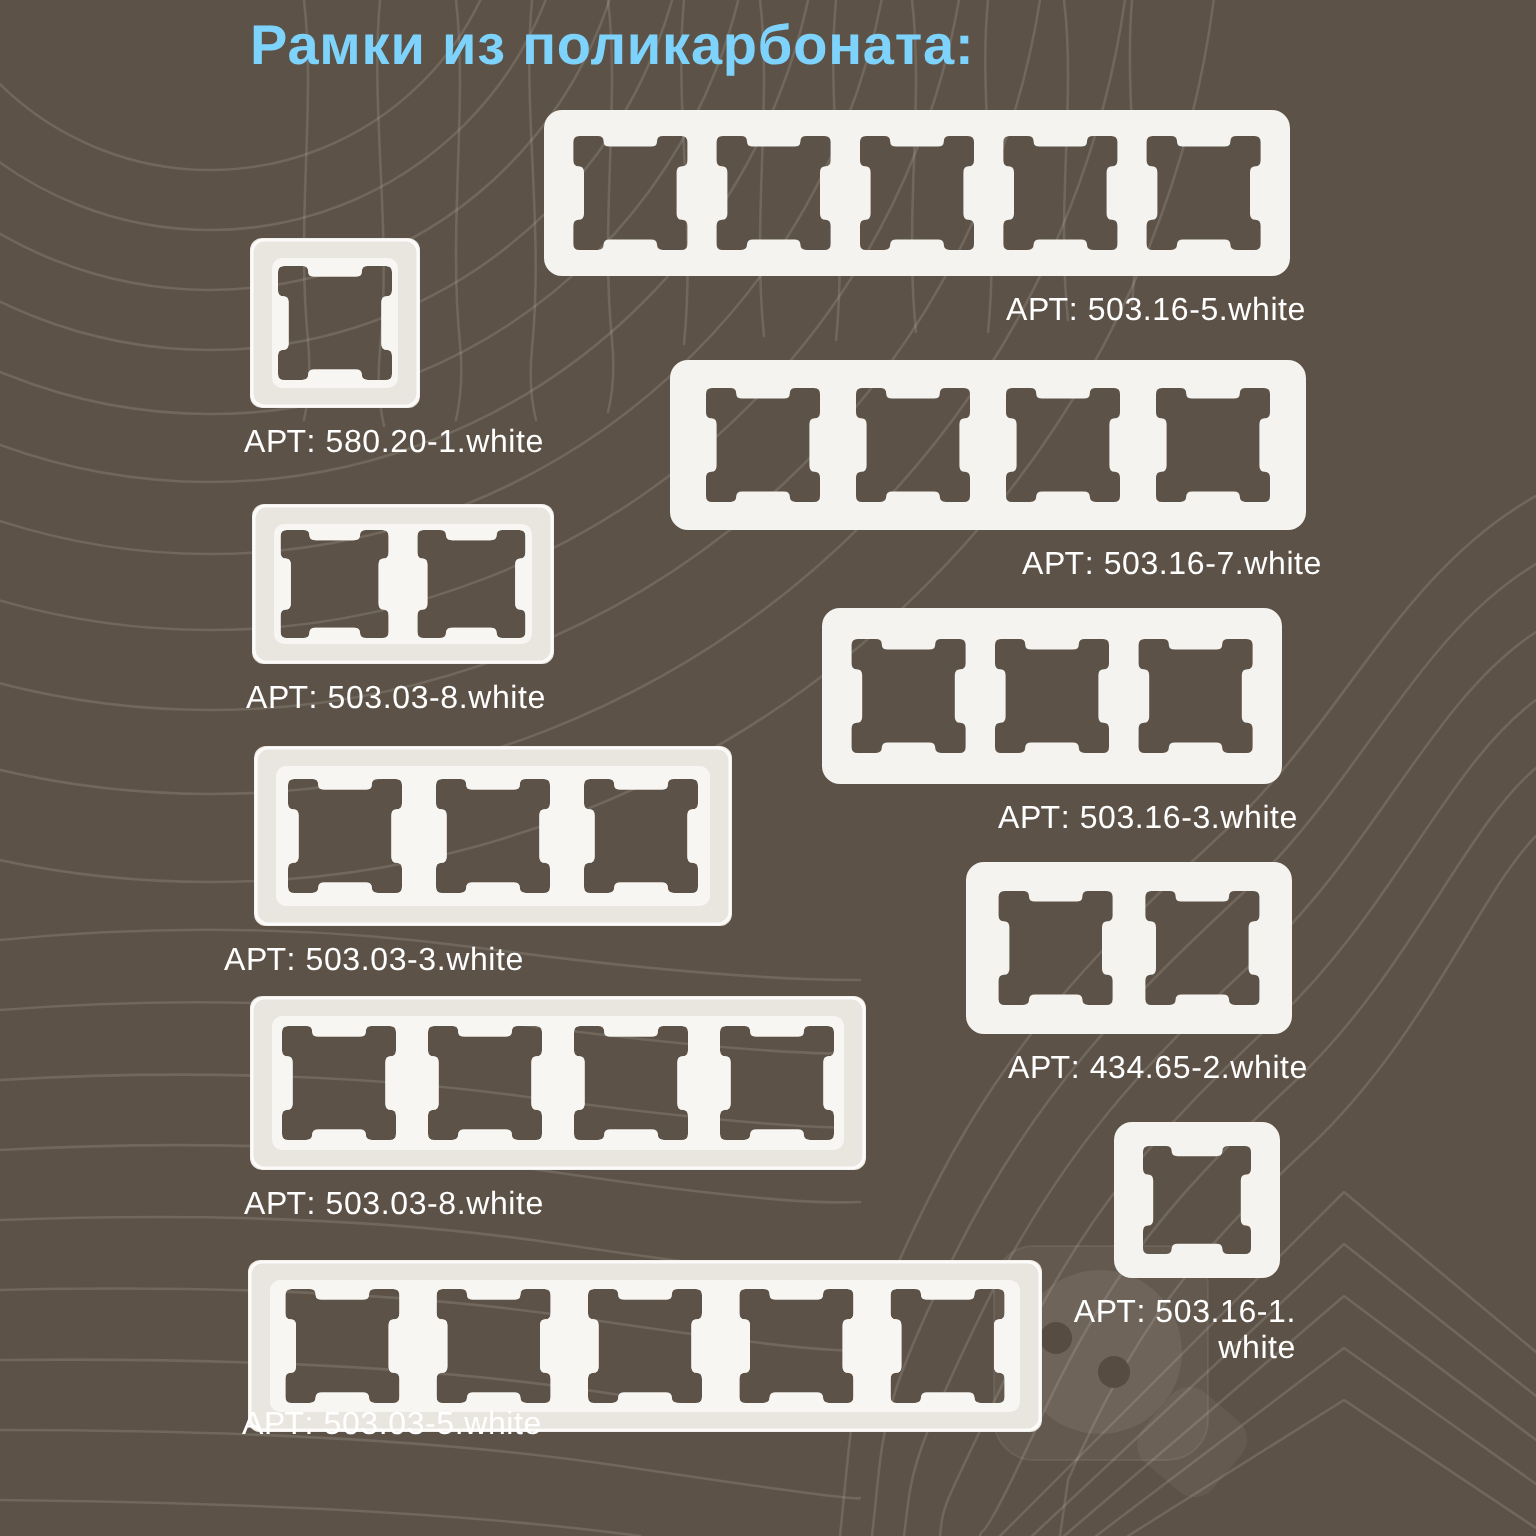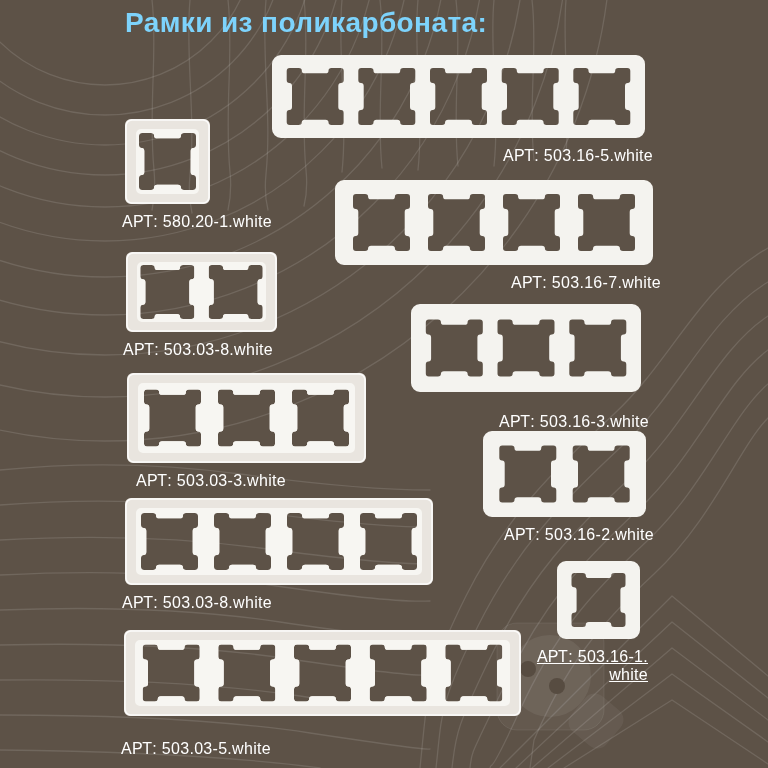--- a/index.html
+++ b/index.html
@@ -105,61 +105,61 @@
       </svg>
     </div>
     <div class="article-label left" style="left: 123px; top: 341px;">АРТ: 503.03-8.white</div>
     <div class="frame" style="left: 127px; top: 373px; width: 239px; height: 90px;">
       <svg width="239" height="90" viewBox="0 0 239 90">
         <path fill-rule="evenodd" fill="#e9e5df" d="M6 0 h227 a6 6 0 0 1 6 6 v78 a6 6 0 0 1 -6 6 h-227 a6 6 0 0 1 -6 -6 v-78 a6 6 0 0 1 6 -6 Z M17.0 19.5 Q17.0 16.5 20.0 16.5 L29.1 16.5 Q32.1 16.5 32.1 19.2 L32.1 19.2 Q32.1 21.8 35.1 21.8 L55.9 21.8 Q58.9 21.8 58.9 19.2 L58.9 19.2 Q58.9 16.5 61.9 16.5 L71.0 16.5 Q74.0 16.5 74.0 19.5 L74.0 28.6 Q74.0 31.6 71.3 31.6 L71.3 31.6 Q68.7 31.6 68.7 34.6 L68.7 55.4 Q68.7 58.4 71.3 58.4 L71.3 58.4 Q74.0 58.4 74.0 61.4 L74.0 70.5 Q74.0 73.5 71.0 73.5 L61.9 73.5 Q58.9 73.5 58.9 70.8 L58.9 70.8 Q58.9 68.2 55.9 68.2 L35.1 68.2 Q32.1 68.2 32.1 70.8 L32.1 70.8 Q32.1 73.5 29.1 73.5 L20.0 73.5 Q17.0 73.5 17.0 70.5 L17.0 61.4 Q17.0 58.4 19.7 58.4 L19.7 58.4 Q22.3 58.4 22.3 55.4 L22.3 34.6 Q22.3 31.6 19.7 31.6 L19.7 31.6 Q17.0 31.6 17.0 28.6 Z M91.0 19.5 Q91.0 16.5 94.0 16.5 L103.1 16.5 Q106.1 16.5 106.1 19.2 L106.1 19.2 Q106.1 21.8 109.1 21.8 L129.9 21.8 Q132.9 21.8 132.9 19.2 L132.9 19.2 Q132.9 16.5 135.9 16.5 L145.0 16.5 Q148.0 16.5 148.0 19.5 L148.0 28.6 Q148.0 31.6 145.3 31.6 L145.3 31.6 Q142.7 31.6 142.7 34.6 L142.7 55.4 Q142.7 58.4 145.3 58.4 L145.3 58.4 Q148.0 58.4 148.0 61.4 L148.0 70.5 Q148.0 73.5 145.0 73.5 L135.9 73.5 Q132.9 73.5 132.9 70.8 L132.9 70.8 Q132.9 68.2 129.9 68.2 L109.1 68.2 Q106.1 68.2 106.1 70.8 L106.1 70.8 Q106.1 73.5 103.1 73.5 L94.0 73.5 Q91.0 73.5 91.0 70.5 L91.0 61.4 Q91.0 58.4 93.7 58.4 L93.7 58.4 Q96.3 58.4 96.3 55.4 L96.3 34.6 Q96.3 31.6 93.7 31.6 L93.7 31.6 Q91.0 31.6 91.0 28.6 Z M165.0 19.5 Q165.0 16.5 168.0 16.5 L177.1 16.5 Q180.1 16.5 180.1 19.2 L180.1 19.2 Q180.1 21.8 183.1 21.8 L203.9 21.8 Q206.9 21.8 206.9 19.2 L206.9 19.2 Q206.9 16.5 209.9 16.5 L219.0 16.5 Q222.0 16.5 222.0 19.5 L222.0 28.6 Q222.0 31.6 219.3 31.6 L219.3 31.6 Q216.7 31.6 216.7 34.6 L216.7 55.4 Q216.7 58.4 219.3 58.4 L219.3 58.4 Q222.0 58.4 222.0 61.4 L222.0 70.5 Q222.0 73.5 219.0 73.5 L209.9 73.5 Q206.9 73.5 206.9 70.8 L206.9 70.8 Q206.9 68.2 203.9 68.2 L183.1 68.2 Q180.1 68.2 180.1 70.8 L180.1 70.8 Q180.1 73.5 177.1 73.5 L168.0 73.5 Q165.0 73.5 165.0 70.5 L165.0 61.4 Q165.0 58.4 167.7 58.4 L167.7 58.4 Q170.3 58.4 170.3 55.4 L170.3 34.6 Q170.3 31.6 167.7 31.6 L167.7 31.6 Q165.0 31.6 165.0 28.6 Z "></path>
         <path d="M7 1 h225 a6 6 0 0 1 6 6 v76 a6 6 0 0 1 -6 6 h-225 a6 6 0 0 1 -6 -6 v-76 a6 6 0 0 1 6 -6 Z " fill="none" stroke="rgba(255,255,255,0.85)" stroke-width="1.6"></path>
         <path fill-rule="evenodd" fill="#f7f6f2" d="M16 10 h207 a5 5 0 0 1 5 5 v60 a5 5 0 0 1 -5 5 h-207 a5 5 0 0 1 -5 -5 v-60 a5 5 0 0 1 5 -5 Z M17.0 19.5 Q17.0 16.5 20.0 16.5 L29.1 16.5 Q32.1 16.5 32.1 19.2 L32.1 19.2 Q32.1 21.8 35.1 21.8 L55.9 21.8 Q58.9 21.8 58.9 19.2 L58.9 19.2 Q58.9 16.5 61.9 16.5 L71.0 16.5 Q74.0 16.5 74.0 19.5 L74.0 28.6 Q74.0 31.6 71.3 31.6 L71.3 31.6 Q68.7 31.6 68.7 34.6 L68.7 55.4 Q68.7 58.4 71.3 58.4 L71.3 58.4 Q74.0 58.4 74.0 61.4 L74.0 70.5 Q74.0 73.5 71.0 73.5 L61.9 73.5 Q58.9 73.5 58.9 70.8 L58.9 70.8 Q58.9 68.2 55.9 68.2 L35.1 68.2 Q32.1 68.2 32.1 70.8 L32.1 70.8 Q32.1 73.5 29.1 73.5 L20.0 73.5 Q17.0 73.5 17.0 70.5 L17.0 61.4 Q17.0 58.4 19.7 58.4 L19.7 58.4 Q22.3 58.4 22.3 55.4 L22.3 34.6 Q22.3 31.6 19.7 31.6 L19.7 31.6 Q17.0 31.6 17.0 28.6 Z M91.0 19.5 Q91.0 16.5 94.0 16.5 L103.1 16.5 Q106.1 16.5 106.1 19.2 L106.1 19.2 Q106.1 21.8 109.1 21.8 L129.9 21.8 Q132.9 21.8 132.9 19.2 L132.9 19.2 Q132.9 16.5 135.9 16.5 L145.0 16.5 Q148.0 16.5 148.0 19.5 L148.0 28.6 Q148.0 31.6 145.3 31.6 L145.3 31.6 Q142.7 31.6 142.7 34.6 L142.7 55.4 Q142.7 58.4 145.3 58.4 L145.3 58.4 Q148.0 58.4 148.0 61.4 L148.0 70.5 Q148.0 73.5 145.0 73.5 L135.9 73.5 Q132.9 73.5 132.9 70.8 L132.9 70.8 Q132.9 68.2 129.9 68.2 L109.1 68.2 Q106.1 68.2 106.1 70.8 L106.1 70.8 Q106.1 73.5 103.1 73.5 L94.0 73.5 Q91.0 73.5 91.0 70.5 L91.0 61.4 Q91.0 58.4 93.7 58.4 L93.7 58.4 Q96.3 58.4 96.3 55.4 L96.3 34.6 Q96.3 31.6 93.7 31.6 L93.7 31.6 Q91.0 31.6 91.0 28.6 Z M165.0 19.5 Q165.0 16.5 168.0 16.5 L177.1 16.5 Q180.1 16.5 180.1 19.2 L180.1 19.2 Q180.1 21.8 183.1 21.8 L203.9 21.8 Q206.9 21.8 206.9 19.2 L206.9 19.2 Q206.9 16.5 209.9 16.5 L219.0 16.5 Q222.0 16.5 222.0 19.5 L222.0 28.6 Q222.0 31.6 219.3 31.6 L219.3 31.6 Q216.7 31.6 216.7 34.6 L216.7 55.4 Q216.7 58.4 219.3 58.4 L219.3 58.4 Q222.0 58.4 222.0 61.4 L222.0 70.5 Q222.0 73.5 219.0 73.5 L209.9 73.5 Q206.9 73.5 206.9 70.8 L206.9 70.8 Q206.9 68.2 203.9 68.2 L183.1 68.2 Q180.1 68.2 180.1 70.8 L180.1 70.8 Q180.1 73.5 177.1 73.5 L168.0 73.5 Q165.0 73.5 165.0 70.5 L165.0 61.4 Q165.0 58.4 167.7 58.4 L167.7 58.4 Q170.3 58.4 170.3 55.4 L170.3 34.6 Q170.3 31.6 167.7 31.6 L167.7 31.6 Q165.0 31.6 165.0 28.6 Z "></path>
       </svg>
     </div>
-    <div class="article-label left" style="left: 136px; top: 472px;">АРТ: 503.03-3.white</div>
+    <div class="article-label left" style="left: 112px; top: 472px;">АРТ: 503.03-3.white</div>
     <div class="frame" style="left: 125px; top: 498px; width: 308px; height: 87px;">
       <svg width="308" height="87" viewBox="0 0 308 87">
         <path fill-rule="evenodd" fill="#e9e5df" d="M6 0 h296 a6 6 0 0 1 6 6 v75 a6 6 0 0 1 -6 6 h-296 a6 6 0 0 1 -6 -6 v-75 a6 6 0 0 1 6 -6 Z M16.0 18.0 Q16.0 15.0 19.0 15.0 L28.1 15.0 Q31.1 15.0 31.1 17.7 L31.1 17.7 Q31.1 20.3 34.1 20.3 L54.9 20.3 Q57.9 20.3 57.9 17.7 L57.9 17.7 Q57.9 15.0 60.9 15.0 L70.0 15.0 Q73.0 15.0 73.0 18.0 L73.0 27.1 Q73.0 30.1 70.3 30.1 L70.3 30.1 Q67.7 30.1 67.7 33.1 L67.7 53.9 Q67.7 56.9 70.3 56.9 L70.3 56.9 Q73.0 56.9 73.0 59.9 L73.0 69.0 Q73.0 72.0 70.0 72.0 L60.9 72.0 Q57.9 72.0 57.9 69.3 L57.9 69.3 Q57.9 66.7 54.9 66.7 L34.1 66.7 Q31.1 66.7 31.1 69.3 L31.1 69.3 Q31.1 72.0 28.1 72.0 L19.0 72.0 Q16.0 72.0 16.0 69.0 L16.0 59.9 Q16.0 56.9 18.7 56.9 L18.7 56.9 Q21.3 56.9 21.3 53.9 L21.3 33.1 Q21.3 30.1 18.7 30.1 L18.7 30.1 Q16.0 30.1 16.0 27.1 Z M89.0 18.0 Q89.0 15.0 92.0 15.0 L101.1 15.0 Q104.1 15.0 104.1 17.7 L104.1 17.7 Q104.1 20.3 107.1 20.3 L127.9 20.3 Q130.9 20.3 130.9 17.7 L130.9 17.7 Q130.9 15.0 133.9 15.0 L143.0 15.0 Q146.0 15.0 146.0 18.0 L146.0 27.1 Q146.0 30.1 143.3 30.1 L143.3 30.1 Q140.7 30.1 140.7 33.1 L140.7 53.9 Q140.7 56.9 143.3 56.9 L143.3 56.9 Q146.0 56.9 146.0 59.9 L146.0 69.0 Q146.0 72.0 143.0 72.0 L133.9 72.0 Q130.9 72.0 130.9 69.3 L130.9 69.3 Q130.9 66.7 127.9 66.7 L107.1 66.7 Q104.1 66.7 104.1 69.3 L104.1 69.3 Q104.1 72.0 101.1 72.0 L92.0 72.0 Q89.0 72.0 89.0 69.0 L89.0 59.9 Q89.0 56.9 91.7 56.9 L91.7 56.9 Q94.3 56.9 94.3 53.9 L94.3 33.1 Q94.3 30.1 91.7 30.1 L91.7 30.1 Q89.0 30.1 89.0 27.1 Z M162.0 18.0 Q162.0 15.0 165.0 15.0 L174.1 15.0 Q177.1 15.0 177.1 17.7 L177.1 17.7 Q177.1 20.3 180.1 20.3 L200.9 20.3 Q203.9 20.3 203.9 17.7 L203.9 17.7 Q203.9 15.0 206.9 15.0 L216.0 15.0 Q219.0 15.0 219.0 18.0 L219.0 27.1 Q219.0 30.1 216.3 30.1 L216.3 30.1 Q213.7 30.1 213.7 33.1 L213.7 53.9 Q213.7 56.9 216.3 56.9 L216.3 56.9 Q219.0 56.9 219.0 59.9 L219.0 69.0 Q219.0 72.0 216.0 72.0 L206.9 72.0 Q203.9 72.0 203.9 69.3 L203.9 69.3 Q203.9 66.7 200.9 66.7 L180.1 66.7 Q177.1 66.7 177.1 69.3 L177.1 69.3 Q177.1 72.0 174.1 72.0 L165.0 72.0 Q162.0 72.0 162.0 69.0 L162.0 59.9 Q162.0 56.9 164.7 56.9 L164.7 56.9 Q167.3 56.9 167.3 53.9 L167.3 33.1 Q167.3 30.1 164.7 30.1 L164.7 30.1 Q162.0 30.1 162.0 27.1 Z M235.0 18.0 Q235.0 15.0 238.0 15.0 L247.1 15.0 Q250.1 15.0 250.1 17.7 L250.1 17.7 Q250.1 20.3 253.1 20.3 L273.9 20.3 Q276.9 20.3 276.9 17.7 L276.9 17.7 Q276.9 15.0 279.9 15.0 L289.0 15.0 Q292.0 15.0 292.0 18.0 L292.0 27.1 Q292.0 30.1 289.3 30.1 L289.3 30.1 Q286.7 30.1 286.7 33.1 L286.7 53.9 Q286.7 56.9 289.3 56.9 L289.3 56.9 Q292.0 56.9 292.0 59.9 L292.0 69.0 Q292.0 72.0 289.0 72.0 L279.9 72.0 Q276.9 72.0 276.9 69.3 L276.9 69.3 Q276.9 66.7 273.9 66.7 L253.1 66.7 Q250.1 66.7 250.1 69.3 L250.1 69.3 Q250.1 72.0 247.1 72.0 L238.0 72.0 Q235.0 72.0 235.0 69.0 L235.0 59.9 Q235.0 56.9 237.7 56.9 L237.7 56.9 Q240.3 56.9 240.3 53.9 L240.3 33.1 Q240.3 30.1 237.7 30.1 L237.7 30.1 Q235.0 30.1 235.0 27.1 Z "></path>
         <path d="M7 1 h294 a6 6 0 0 1 6 6 v73 a6 6 0 0 1 -6 6 h-294 a6 6 0 0 1 -6 -6 v-73 a6 6 0 0 1 6 -6 Z " fill="none" stroke="rgba(255,255,255,0.85)" stroke-width="1.6"></path>
         <path fill-rule="evenodd" fill="#f7f6f2" d="M16 10 h276 a5 5 0 0 1 5 5 v57 a5 5 0 0 1 -5 5 h-276 a5 5 0 0 1 -5 -5 v-57 a5 5 0 0 1 5 -5 Z M16.0 18.0 Q16.0 15.0 19.0 15.0 L28.1 15.0 Q31.1 15.0 31.1 17.7 L31.1 17.7 Q31.1 20.3 34.1 20.3 L54.9 20.3 Q57.9 20.3 57.9 17.7 L57.9 17.7 Q57.9 15.0 60.9 15.0 L70.0 15.0 Q73.0 15.0 73.0 18.0 L73.0 27.1 Q73.0 30.1 70.3 30.1 L70.3 30.1 Q67.7 30.1 67.7 33.1 L67.7 53.9 Q67.7 56.9 70.3 56.9 L70.3 56.9 Q73.0 56.9 73.0 59.9 L73.0 69.0 Q73.0 72.0 70.0 72.0 L60.9 72.0 Q57.9 72.0 57.9 69.3 L57.9 69.3 Q57.9 66.7 54.9 66.7 L34.1 66.7 Q31.1 66.7 31.1 69.3 L31.1 69.3 Q31.1 72.0 28.1 72.0 L19.0 72.0 Q16.0 72.0 16.0 69.0 L16.0 59.9 Q16.0 56.9 18.7 56.9 L18.7 56.9 Q21.3 56.9 21.3 53.9 L21.3 33.1 Q21.3 30.1 18.7 30.1 L18.7 30.1 Q16.0 30.1 16.0 27.1 Z M89.0 18.0 Q89.0 15.0 92.0 15.0 L101.1 15.0 Q104.1 15.0 104.1 17.7 L104.1 17.7 Q104.1 20.3 107.1 20.3 L127.9 20.3 Q130.9 20.3 130.9 17.7 L130.9 17.7 Q130.9 15.0 133.9 15.0 L143.0 15.0 Q146.0 15.0 146.0 18.0 L146.0 27.1 Q146.0 30.1 143.3 30.1 L143.3 30.1 Q140.7 30.1 140.7 33.1 L140.7 53.9 Q140.7 56.9 143.3 56.9 L143.3 56.9 Q146.0 56.9 146.0 59.9 L146.0 69.0 Q146.0 72.0 143.0 72.0 L133.9 72.0 Q130.9 72.0 130.9 69.3 L130.9 69.3 Q130.9 66.7 127.9 66.7 L107.1 66.7 Q104.1 66.7 104.1 69.3 L104.1 69.3 Q104.1 72.0 101.1 72.0 L92.0 72.0 Q89.0 72.0 89.0 69.0 L89.0 59.9 Q89.0 56.9 91.7 56.9 L91.7 56.9 Q94.3 56.9 94.3 53.9 L94.3 33.1 Q94.3 30.1 91.7 30.1 L91.7 30.1 Q89.0 30.1 89.0 27.1 Z M162.0 18.0 Q162.0 15.0 165.0 15.0 L174.1 15.0 Q177.1 15.0 177.1 17.7 L177.1 17.7 Q177.1 20.3 180.1 20.3 L200.9 20.3 Q203.9 20.3 203.9 17.7 L203.9 17.7 Q203.9 15.0 206.9 15.0 L216.0 15.0 Q219.0 15.0 219.0 18.0 L219.0 27.1 Q219.0 30.1 216.3 30.1 L216.3 30.1 Q213.7 30.1 213.7 33.1 L213.7 53.9 Q213.7 56.9 216.3 56.9 L216.3 56.9 Q219.0 56.9 219.0 59.9 L219.0 69.0 Q219.0 72.0 216.0 72.0 L206.9 72.0 Q203.9 72.0 203.9 69.3 L203.9 69.3 Q203.9 66.7 200.9 66.7 L180.1 66.7 Q177.1 66.7 177.1 69.3 L177.1 69.3 Q177.1 72.0 174.1 72.0 L165.0 72.0 Q162.0 72.0 162.0 69.0 L162.0 59.9 Q162.0 56.9 164.7 56.9 L164.7 56.9 Q167.3 56.9 167.3 53.9 L167.3 33.1 Q167.3 30.1 164.7 30.1 L164.7 30.1 Q162.0 30.1 162.0 27.1 Z M235.0 18.0 Q235.0 15.0 238.0 15.0 L247.1 15.0 Q250.1 15.0 250.1 17.7 L250.1 17.7 Q250.1 20.3 253.1 20.3 L273.9 20.3 Q276.9 20.3 276.9 17.7 L276.9 17.7 Q276.9 15.0 279.9 15.0 L289.0 15.0 Q292.0 15.0 292.0 18.0 L292.0 27.1 Q292.0 30.1 289.3 30.1 L289.3 30.1 Q286.7 30.1 286.7 33.1 L286.7 53.9 Q286.7 56.9 289.3 56.9 L289.3 56.9 Q292.0 56.9 292.0 59.9 L292.0 69.0 Q292.0 72.0 289.0 72.0 L279.9 72.0 Q276.9 72.0 276.9 69.3 L276.9 69.3 Q276.9 66.7 273.9 66.7 L253.1 66.7 Q250.1 66.7 250.1 69.3 L250.1 69.3 Q250.1 72.0 247.1 72.0 L238.0 72.0 Q235.0 72.0 235.0 69.0 L235.0 59.9 Q235.0 56.9 237.7 56.9 L237.7 56.9 Q240.3 56.9 240.3 53.9 L240.3 33.1 Q240.3 30.1 237.7 30.1 L237.7 30.1 Q235.0 30.1 235.0 27.1 Z "></path>
       </svg>
     </div>
     <div class="article-label left" style="left: 122px; top: 594px;">АРТ: 503.03-8.white</div>
     <div class="frame" style="left: 124px; top: 630px; width: 397px; height: 86px;">
       <svg width="397" height="86" viewBox="0 0 397 86">
         <path fill-rule="evenodd" fill="#e9e5df" d="M6 0 h385 a6 6 0 0 1 6 6 v74 a6 6 0 0 1 -6 6 h-385 a6 6 0 0 1 -6 -6 v-74 a6 6 0 0 1 6 -6 Z M18.7 17.5 Q18.7 14.5 21.7 14.5 L30.8 14.5 Q33.8 14.5 33.8 17.2 L33.8 17.2 Q33.8 19.8 36.8 19.8 L57.5 19.8 Q60.5 19.8 60.5 17.2 L60.5 17.2 Q60.5 14.5 63.5 14.5 L72.7 14.5 Q75.7 14.5 75.7 17.5 L75.7 26.6 Q75.7 29.6 73.0 29.6 L73.0 29.6 Q70.3 29.6 70.3 32.6 L70.3 53.4 Q70.3 56.4 73.0 56.4 L73.0 56.4 Q75.7 56.4 75.7 59.4 L75.7 68.5 Q75.7 71.5 72.7 71.5 L63.5 71.5 Q60.5 71.5 60.5 68.8 L60.5 68.8 Q60.5 66.2 57.5 66.2 L36.8 66.2 Q33.8 66.2 33.8 68.8 L33.8 68.8 Q33.8 71.5 30.8 71.5 L21.7 71.5 Q18.7 71.5 18.7 68.5 L18.7 59.4 Q18.7 56.4 21.3 56.4 L21.3 56.4 Q24.0 56.4 24.0 53.4 L24.0 32.6 Q24.0 29.6 21.3 29.6 L21.3 29.6 Q18.7 29.6 18.7 26.6 Z M94.3 17.5 Q94.3 14.5 97.3 14.5 L106.5 14.5 Q109.5 14.5 109.5 17.2 L109.5 17.2 Q109.5 19.8 112.5 19.8 L133.2 19.8 Q136.2 19.8 136.2 17.2 L136.2 17.2 Q136.2 14.5 139.2 14.5 L148.3 14.5 Q151.3 14.5 151.3 17.5 L151.3 26.6 Q151.3 29.6 148.7 29.6 L148.7 29.6 Q146.0 29.6 146.0 32.6 L146.0 53.4 Q146.0 56.4 148.7 56.4 L148.7 56.4 Q151.3 56.4 151.3 59.4 L151.3 68.5 Q151.3 71.5 148.3 71.5 L139.2 71.5 Q136.2 71.5 136.2 68.8 L136.2 68.8 Q136.2 66.2 133.2 66.2 L112.5 66.2 Q109.5 66.2 109.5 68.8 L109.5 68.8 Q109.5 71.5 106.5 71.5 L97.3 71.5 Q94.3 71.5 94.3 68.5 L94.3 59.4 Q94.3 56.4 97.0 56.4 L97.0 56.4 Q99.7 56.4 99.7 53.4 L99.7 32.6 Q99.7 29.6 97.0 29.6 L97.0 29.6 Q94.3 29.6 94.3 26.6 Z M170.0 17.5 Q170.0 14.5 173.0 14.5 L182.1 14.5 Q185.1 14.5 185.1 17.2 L185.1 17.2 Q185.1 19.8 188.1 19.8 L208.9 19.8 Q211.9 19.8 211.9 17.2 L211.9 17.2 Q211.9 14.5 214.9 14.5 L224.0 14.5 Q227.0 14.5 227.0 17.5 L227.0 26.6 Q227.0 29.6 224.3 29.6 L224.3 29.6 Q221.7 29.6 221.7 32.6 L221.7 53.4 Q221.7 56.4 224.3 56.4 L224.3 56.4 Q227.0 56.4 227.0 59.4 L227.0 68.5 Q227.0 71.5 224.0 71.5 L214.9 71.5 Q211.9 71.5 211.9 68.8 L211.9 68.8 Q211.9 66.2 208.9 66.2 L188.1 66.2 Q185.1 66.2 185.1 68.8 L185.1 68.8 Q185.1 71.5 182.1 71.5 L173.0 71.5 Q170.0 71.5 170.0 68.5 L170.0 59.4 Q170.0 56.4 172.7 56.4 L172.7 56.4 Q175.3 56.4 175.3 53.4 L175.3 32.6 Q175.3 29.6 172.7 29.6 L172.7 29.6 Q170.0 29.6 170.0 26.6 Z M245.7 17.5 Q245.7 14.5 248.7 14.5 L257.8 14.5 Q260.8 14.5 260.8 17.2 L260.8 17.2 Q260.8 19.8 263.8 19.8 L284.5 19.8 Q287.5 19.8 287.5 17.2 L287.5 17.2 Q287.5 14.5 290.5 14.5 L299.7 14.5 Q302.7 14.5 302.7 17.5 L302.7 26.6 Q302.7 29.6 300.0 29.6 L300.0 29.6 Q297.3 29.6 297.3 32.6 L297.3 53.4 Q297.3 56.4 300.0 56.4 L300.0 56.4 Q302.7 56.4 302.7 59.4 L302.7 68.5 Q302.7 71.5 299.7 71.5 L290.5 71.5 Q287.5 71.5 287.5 68.8 L287.5 68.8 Q287.5 66.2 284.5 66.2 L263.8 66.2 Q260.8 66.2 260.8 68.8 L260.8 68.8 Q260.8 71.5 257.8 71.5 L248.7 71.5 Q245.7 71.5 245.7 68.5 L245.7 59.4 Q245.7 56.4 248.3 56.4 L248.3 56.4 Q251.0 56.4 251.0 53.4 L251.0 32.6 Q251.0 29.6 248.3 29.6 L248.3 29.6 Q245.7 29.6 245.7 26.6 Z M321.3 17.5 Q321.3 14.5 324.3 14.5 L333.5 14.5 Q336.5 14.5 336.5 17.2 L336.5 17.2 Q336.5 19.8 339.5 19.8 L360.2 19.8 Q363.2 19.8 363.2 17.2 L363.2 17.2 Q363.2 14.5 366.2 14.5 L375.3 14.5 Q378.3 14.5 378.3 17.5 L378.3 26.6 Q378.3 29.6 375.7 29.6 L375.7 29.6 Q373.0 29.6 373.0 32.6 L373.0 53.4 Q373.0 56.4 375.7 56.4 L375.7 56.4 Q378.3 56.4 378.3 59.4 L378.3 68.5 Q378.3 71.5 375.3 71.5 L366.2 71.5 Q363.2 71.5 363.2 68.8 L363.2 68.8 Q363.2 66.2 360.2 66.2 L339.5 66.2 Q336.5 66.2 336.5 68.8 L336.5 68.8 Q336.5 71.5 333.5 71.5 L324.3 71.5 Q321.3 71.5 321.3 68.5 L321.3 59.4 Q321.3 56.4 324.0 56.4 L324.0 56.4 Q326.7 56.4 326.7 53.4 L326.7 32.6 Q326.7 29.6 324.0 29.6 L324.0 29.6 Q321.3 29.6 321.3 26.6 Z "></path>
         <path d="M7 1 h383 a6 6 0 0 1 6 6 v72 a6 6 0 0 1 -6 6 h-383 a6 6 0 0 1 -6 -6 v-72 a6 6 0 0 1 6 -6 Z " fill="none" stroke="rgba(255,255,255,0.85)" stroke-width="1.6"></path>
         <path fill-rule="evenodd" fill="#f7f6f2" d="M16 10 h365 a5 5 0 0 1 5 5 v56 a5 5 0 0 1 -5 5 h-365 a5 5 0 0 1 -5 -5 v-56 a5 5 0 0 1 5 -5 Z M18.7 17.5 Q18.7 14.5 21.7 14.5 L30.8 14.5 Q33.8 14.5 33.8 17.2 L33.8 17.2 Q33.8 19.8 36.8 19.8 L57.5 19.8 Q60.5 19.8 60.5 17.2 L60.5 17.2 Q60.5 14.5 63.5 14.5 L72.7 14.5 Q75.7 14.5 75.7 17.5 L75.7 26.6 Q75.7 29.6 73.0 29.6 L73.0 29.6 Q70.3 29.6 70.3 32.6 L70.3 53.4 Q70.3 56.4 73.0 56.4 L73.0 56.4 Q75.7 56.4 75.7 59.4 L75.7 68.5 Q75.7 71.5 72.7 71.5 L63.5 71.5 Q60.5 71.5 60.5 68.8 L60.5 68.8 Q60.5 66.2 57.5 66.2 L36.8 66.2 Q33.8 66.2 33.8 68.8 L33.8 68.8 Q33.8 71.5 30.8 71.5 L21.7 71.5 Q18.7 71.5 18.7 68.5 L18.7 59.4 Q18.7 56.4 21.3 56.4 L21.3 56.4 Q24.0 56.4 24.0 53.4 L24.0 32.6 Q24.0 29.6 21.3 29.6 L21.3 29.6 Q18.7 29.6 18.7 26.6 Z M94.3 17.5 Q94.3 14.5 97.3 14.5 L106.5 14.5 Q109.5 14.5 109.5 17.2 L109.5 17.2 Q109.5 19.8 112.5 19.8 L133.2 19.8 Q136.2 19.8 136.2 17.2 L136.2 17.2 Q136.2 14.5 139.2 14.5 L148.3 14.5 Q151.3 14.5 151.3 17.5 L151.3 26.6 Q151.3 29.6 148.7 29.6 L148.7 29.6 Q146.0 29.6 146.0 32.6 L146.0 53.4 Q146.0 56.4 148.7 56.4 L148.7 56.4 Q151.3 56.4 151.3 59.4 L151.3 68.5 Q151.3 71.5 148.3 71.5 L139.2 71.5 Q136.2 71.5 136.2 68.8 L136.2 68.8 Q136.2 66.2 133.2 66.2 L112.5 66.2 Q109.5 66.2 109.5 68.8 L109.5 68.8 Q109.5 71.5 106.5 71.5 L97.3 71.5 Q94.3 71.5 94.3 68.5 L94.3 59.4 Q94.3 56.4 97.0 56.4 L97.0 56.4 Q99.7 56.4 99.7 53.4 L99.7 32.6 Q99.7 29.6 97.0 29.6 L97.0 29.6 Q94.3 29.6 94.3 26.6 Z M170.0 17.5 Q170.0 14.5 173.0 14.5 L182.1 14.5 Q185.1 14.5 185.1 17.2 L185.1 17.2 Q185.1 19.8 188.1 19.8 L208.9 19.8 Q211.9 19.8 211.9 17.2 L211.9 17.2 Q211.9 14.5 214.9 14.5 L224.0 14.5 Q227.0 14.5 227.0 17.5 L227.0 26.6 Q227.0 29.6 224.3 29.6 L224.3 29.6 Q221.7 29.6 221.7 32.6 L221.7 53.4 Q221.7 56.4 224.3 56.4 L224.3 56.4 Q227.0 56.4 227.0 59.4 L227.0 68.5 Q227.0 71.5 224.0 71.5 L214.9 71.5 Q211.9 71.5 211.9 68.8 L211.9 68.8 Q211.9 66.2 208.9 66.2 L188.1 66.2 Q185.1 66.2 185.1 68.8 L185.1 68.8 Q185.1 71.5 182.1 71.5 L173.0 71.5 Q170.0 71.5 170.0 68.5 L170.0 59.4 Q170.0 56.4 172.7 56.4 L172.7 56.4 Q175.3 56.4 175.3 53.4 L175.3 32.6 Q175.3 29.6 172.7 29.6 L172.7 29.6 Q170.0 29.6 170.0 26.6 Z M245.7 17.5 Q245.7 14.5 248.7 14.5 L257.8 14.5 Q260.8 14.5 260.8 17.2 L260.8 17.2 Q260.8 19.8 263.8 19.8 L284.5 19.8 Q287.5 19.8 287.5 17.2 L287.5 17.2 Q287.5 14.5 290.5 14.5 L299.7 14.5 Q302.7 14.5 302.7 17.5 L302.7 26.6 Q302.7 29.6 300.0 29.6 L300.0 29.6 Q297.3 29.6 297.3 32.6 L297.3 53.4 Q297.3 56.4 300.0 56.4 L300.0 56.4 Q302.7 56.4 302.7 59.4 L302.7 68.5 Q302.7 71.5 299.7 71.5 L290.5 71.5 Q287.5 71.5 287.5 68.8 L287.5 68.8 Q287.5 66.2 284.5 66.2 L263.8 66.2 Q260.8 66.2 260.8 68.8 L260.8 68.8 Q260.8 71.5 257.8 71.5 L248.7 71.5 Q245.7 71.5 245.7 68.5 L245.7 59.4 Q245.7 56.4 248.3 56.4 L248.3 56.4 Q251.0 56.4 251.0 53.4 L251.0 32.6 Q251.0 29.6 248.3 29.6 L248.3 29.6 Q245.7 29.6 245.7 26.6 Z M321.3 17.5 Q321.3 14.5 324.3 14.5 L333.5 14.5 Q336.5 14.5 336.5 17.2 L336.5 17.2 Q336.5 19.8 339.5 19.8 L360.2 19.8 Q363.2 19.8 363.2 17.2 L363.2 17.2 Q363.2 14.5 366.2 14.5 L375.3 14.5 Q378.3 14.5 378.3 17.5 L378.3 26.6 Q378.3 29.6 375.7 29.6 L375.7 29.6 Q373.0 29.6 373.0 32.6 L373.0 53.4 Q373.0 56.4 375.7 56.4 L375.7 56.4 Q378.3 56.4 378.3 59.4 L378.3 68.5 Q378.3 71.5 375.3 71.5 L366.2 71.5 Q363.2 71.5 363.2 68.8 L363.2 68.8 Q363.2 66.2 360.2 66.2 L339.5 66.2 Q336.5 66.2 336.5 68.8 L336.5 68.8 Q336.5 71.5 333.5 71.5 L324.3 71.5 Q321.3 71.5 321.3 68.5 L321.3 59.4 Q321.3 56.4 324.0 56.4 L324.0 56.4 Q326.7 56.4 326.7 53.4 L326.7 32.6 Q326.7 29.6 324.0 29.6 L324.0 29.6 Q321.3 29.6 321.3 26.6 Z "></path>
       </svg>
     </div>
-    <div class="article-label left" style="left: 121px; top: 740px; text-align: center;">АРТ: 503.03-5.white</div>
+    <div class="article-label left" style="left: 121px; top: 704px; text-align: center;">АРТ: 503.03-5.white</div>
     <div class="frame" style="left: 272px; top: 55px; width: 373px; height: 83px;">
       <svg width="373" height="83" viewBox="0 0 373 83">
         <path fill-rule="evenodd" fill="#f4f3ef" d="M9 0 h355 a9 9 0 0 1 9 9 v65 a9 9 0 0 1 -9 9 h-355 a9 9 0 0 1 -9 -9 v-65 a9 9 0 0 1 9 -9 Z M14.7 16.0 Q14.7 13.0 17.7 13.0 L26.8 13.0 Q29.8 13.0 29.8 15.7 L29.8 15.7 Q29.8 18.3 32.8 18.3 L53.5 18.3 Q56.5 18.3 56.5 15.7 L56.5 15.7 Q56.5 13.0 59.5 13.0 L68.7 13.0 Q71.7 13.0 71.7 16.0 L71.7 25.1 Q71.7 28.1 69.0 28.1 L69.0 28.1 Q66.3 28.1 66.3 31.1 L66.3 51.9 Q66.3 54.9 69.0 54.9 L69.0 54.9 Q71.7 54.9 71.7 57.9 L71.7 67.0 Q71.7 70.0 68.7 70.0 L59.5 70.0 Q56.5 70.0 56.5 67.3 L56.5 67.3 Q56.5 64.7 53.5 64.7 L32.8 64.7 Q29.8 64.7 29.8 67.3 L29.8 67.3 Q29.8 70.0 26.8 70.0 L17.7 70.0 Q14.7 70.0 14.7 67.0 L14.7 57.9 Q14.7 54.9 17.3 54.9 L17.3 54.9 Q20.0 54.9 20.0 51.9 L20.0 31.1 Q20.0 28.1 17.3 28.1 L17.3 28.1 Q14.7 28.1 14.7 25.1 Z M86.3 16.0 Q86.3 13.0 89.3 13.0 L98.5 13.0 Q101.5 13.0 101.5 15.7 L101.5 15.7 Q101.5 18.3 104.5 18.3 L125.2 18.3 Q128.2 18.3 128.2 15.7 L128.2 15.7 Q128.2 13.0 131.2 13.0 L140.3 13.0 Q143.3 13.0 143.3 16.0 L143.3 25.1 Q143.3 28.1 140.7 28.1 L140.7 28.1 Q138.0 28.1 138.0 31.1 L138.0 51.9 Q138.0 54.9 140.7 54.9 L140.7 54.9 Q143.3 54.9 143.3 57.9 L143.3 67.0 Q143.3 70.0 140.3 70.0 L131.2 70.0 Q128.2 70.0 128.2 67.3 L128.2 67.3 Q128.2 64.7 125.2 64.7 L104.5 64.7 Q101.5 64.7 101.5 67.3 L101.5 67.3 Q101.5 70.0 98.5 70.0 L89.3 70.0 Q86.3 70.0 86.3 67.0 L86.3 57.9 Q86.3 54.9 89.0 54.9 L89.0 54.9 Q91.7 54.9 91.7 51.9 L91.7 31.1 Q91.7 28.1 89.0 28.1 L89.0 28.1 Q86.3 28.1 86.3 25.1 Z M158.0 16.0 Q158.0 13.0 161.0 13.0 L170.1 13.0 Q173.1 13.0 173.1 15.7 L173.1 15.7 Q173.1 18.3 176.1 18.3 L196.9 18.3 Q199.9 18.3 199.9 15.7 L199.9 15.7 Q199.9 13.0 202.9 13.0 L212.0 13.0 Q215.0 13.0 215.0 16.0 L215.0 25.1 Q215.0 28.1 212.3 28.1 L212.3 28.1 Q209.7 28.1 209.7 31.1 L209.7 51.9 Q209.7 54.9 212.3 54.9 L212.3 54.9 Q215.0 54.9 215.0 57.9 L215.0 67.0 Q215.0 70.0 212.0 70.0 L202.9 70.0 Q199.9 70.0 199.9 67.3 L199.9 67.3 Q199.9 64.7 196.9 64.7 L176.1 64.7 Q173.1 64.7 173.1 67.3 L173.1 67.3 Q173.1 70.0 170.1 70.0 L161.0 70.0 Q158.0 70.0 158.0 67.0 L158.0 57.9 Q158.0 54.9 160.7 54.9 L160.7 54.9 Q163.3 54.9 163.3 51.9 L163.3 31.1 Q163.3 28.1 160.7 28.1 L160.7 28.1 Q158.0 28.1 158.0 25.1 Z M229.7 16.0 Q229.7 13.0 232.7 13.0 L241.8 13.0 Q244.8 13.0 244.8 15.7 L244.8 15.7 Q244.8 18.3 247.8 18.3 L268.5 18.3 Q271.5 18.3 271.5 15.7 L271.5 15.7 Q271.5 13.0 274.5 13.0 L283.7 13.0 Q286.7 13.0 286.7 16.0 L286.7 25.1 Q286.7 28.1 284.0 28.1 L284.0 28.1 Q281.3 28.1 281.3 31.1 L281.3 51.9 Q281.3 54.9 284.0 54.9 L284.0 54.9 Q286.7 54.9 286.7 57.9 L286.7 67.0 Q286.7 70.0 283.7 70.0 L274.5 70.0 Q271.5 70.0 271.5 67.3 L271.5 67.3 Q271.5 64.7 268.5 64.7 L247.8 64.7 Q244.8 64.7 244.8 67.3 L244.8 67.3 Q244.8 70.0 241.8 70.0 L232.7 70.0 Q229.7 70.0 229.7 67.0 L229.7 57.9 Q229.7 54.9 232.3 54.9 L232.3 54.9 Q235.0 54.9 235.0 51.9 L235.0 31.1 Q235.0 28.1 232.3 28.1 L232.3 28.1 Q229.7 28.1 229.7 25.1 Z M301.3 16.0 Q301.3 13.0 304.3 13.0 L313.5 13.0 Q316.5 13.0 316.5 15.7 L316.5 15.7 Q316.5 18.3 319.5 18.3 L340.2 18.3 Q343.2 18.3 343.2 15.7 L343.2 15.7 Q343.2 13.0 346.2 13.0 L355.3 13.0 Q358.3 13.0 358.3 16.0 L358.3 25.1 Q358.3 28.1 355.7 28.1 L355.7 28.1 Q353.0 28.1 353.0 31.1 L353.0 51.9 Q353.0 54.9 355.7 54.9 L355.7 54.9 Q358.3 54.9 358.3 57.9 L358.3 67.0 Q358.3 70.0 355.3 70.0 L346.2 70.0 Q343.2 70.0 343.2 67.3 L343.2 67.3 Q343.2 64.7 340.2 64.7 L319.5 64.7 Q316.5 64.7 316.5 67.3 L316.5 67.3 Q316.5 70.0 313.5 70.0 L304.3 70.0 Q301.3 70.0 301.3 67.0 L301.3 57.9 Q301.3 54.9 304.0 54.9 L304.0 54.9 Q306.7 54.9 306.7 51.9 L306.7 31.1 Q306.7 28.1 304.0 28.1 L304.0 28.1 Q301.3 28.1 301.3 25.1 Z "></path>
       </svg>
     </div>
     <div class="article-label right" style="right: 115px; top: 147px;">АРТ: 503.16-5.white</div>
     <div class="frame" style="left: 335px; top: 180px; width: 318px; height: 85px;">
       <svg width="318" height="85" viewBox="0 0 318 85">
         <path fill-rule="evenodd" fill="#f4f3ef" d="M9 0 h300 a9 9 0 0 1 9 9 v67 a9 9 0 0 1 -9 9 h-300 a9 9 0 0 1 -9 -9 v-67 a9 9 0 0 1 9 -9 Z M18.0 17.0 Q18.0 14.0 21.0 14.0 L30.1 14.0 Q33.1 14.0 33.1 16.7 L33.1 16.7 Q33.1 19.3 36.1 19.3 L56.9 19.3 Q59.9 19.3 59.9 16.7 L59.9 16.7 Q59.9 14.0 62.9 14.0 L72.0 14.0 Q75.0 14.0 75.0 17.0 L75.0 26.1 Q75.0 29.1 72.3 29.1 L72.3 29.1 Q69.7 29.1 69.7 32.1 L69.7 52.9 Q69.7 55.9 72.3 55.9 L72.3 55.9 Q75.0 55.9 75.0 58.9 L75.0 68.0 Q75.0 71.0 72.0 71.0 L62.9 71.0 Q59.9 71.0 59.9 68.3 L59.9 68.3 Q59.9 65.7 56.9 65.7 L36.1 65.7 Q33.1 65.7 33.1 68.3 L33.1 68.3 Q33.1 71.0 30.1 71.0 L21.0 71.0 Q18.0 71.0 18.0 68.0 L18.0 58.9 Q18.0 55.9 20.7 55.9 L20.7 55.9 Q23.3 55.9 23.3 52.9 L23.3 32.1 Q23.3 29.1 20.7 29.1 L20.7 29.1 Q18.0 29.1 18.0 26.1 Z M93.0 17.0 Q93.0 14.0 96.0 14.0 L105.1 14.0 Q108.1 14.0 108.1 16.7 L108.1 16.7 Q108.1 19.3 111.1 19.3 L131.9 19.3 Q134.9 19.3 134.9 16.7 L134.9 16.7 Q134.9 14.0 137.9 14.0 L147.0 14.0 Q150.0 14.0 150.0 17.0 L150.0 26.1 Q150.0 29.1 147.3 29.1 L147.3 29.1 Q144.7 29.1 144.7 32.1 L144.7 52.9 Q144.7 55.9 147.3 55.9 L147.3 55.9 Q150.0 55.9 150.0 58.9 L150.0 68.0 Q150.0 71.0 147.0 71.0 L137.9 71.0 Q134.9 71.0 134.9 68.3 L134.9 68.3 Q134.9 65.7 131.9 65.7 L111.1 65.7 Q108.1 65.7 108.1 68.3 L108.1 68.3 Q108.1 71.0 105.1 71.0 L96.0 71.0 Q93.0 71.0 93.0 68.0 L93.0 58.9 Q93.0 55.9 95.7 55.9 L95.7 55.9 Q98.3 55.9 98.3 52.9 L98.3 32.1 Q98.3 29.1 95.7 29.1 L95.7 29.1 Q93.0 29.1 93.0 26.1 Z M168.0 17.0 Q168.0 14.0 171.0 14.0 L180.1 14.0 Q183.1 14.0 183.1 16.7 L183.1 16.7 Q183.1 19.3 186.1 19.3 L206.9 19.3 Q209.9 19.3 209.9 16.7 L209.9 16.7 Q209.9 14.0 212.9 14.0 L222.0 14.0 Q225.0 14.0 225.0 17.0 L225.0 26.1 Q225.0 29.1 222.3 29.1 L222.3 29.1 Q219.7 29.1 219.7 32.1 L219.7 52.9 Q219.7 55.9 222.3 55.9 L222.3 55.9 Q225.0 55.9 225.0 58.9 L225.0 68.0 Q225.0 71.0 222.0 71.0 L212.9 71.0 Q209.9 71.0 209.9 68.3 L209.9 68.3 Q209.9 65.7 206.9 65.7 L186.1 65.7 Q183.1 65.7 183.1 68.3 L183.1 68.3 Q183.1 71.0 180.1 71.0 L171.0 71.0 Q168.0 71.0 168.0 68.0 L168.0 58.9 Q168.0 55.9 170.7 55.9 L170.7 55.9 Q173.3 55.9 173.3 52.9 L173.3 32.1 Q173.3 29.1 170.7 29.1 L170.7 29.1 Q168.0 29.1 168.0 26.1 Z M243.0 17.0 Q243.0 14.0 246.0 14.0 L255.1 14.0 Q258.1 14.0 258.1 16.7 L258.1 16.7 Q258.1 19.3 261.1 19.3 L281.9 19.3 Q284.9 19.3 284.9 16.7 L284.9 16.7 Q284.9 14.0 287.9 14.0 L297.0 14.0 Q300.0 14.0 300.0 17.0 L300.0 26.1 Q300.0 29.1 297.3 29.1 L297.3 29.1 Q294.7 29.1 294.7 32.1 L294.7 52.9 Q294.7 55.9 297.3 55.9 L297.3 55.9 Q300.0 55.9 300.0 58.9 L300.0 68.0 Q300.0 71.0 297.0 71.0 L287.9 71.0 Q284.9 71.0 284.9 68.3 L284.9 68.3 Q284.9 65.7 281.9 65.7 L261.1 65.7 Q258.1 65.7 258.1 68.3 L258.1 68.3 Q258.1 71.0 255.1 71.0 L246.0 71.0 Q243.0 71.0 243.0 68.0 L243.0 58.9 Q243.0 55.9 245.7 55.9 L245.7 55.9 Q248.3 55.9 248.3 52.9 L248.3 32.1 Q248.3 29.1 245.7 29.1 L245.7 29.1 Q243.0 29.1 243.0 26.1 Z "></path>
       </svg>
     </div>
     <div class="article-label right" style="right: 107px; top: 274px;">АРТ: 503.16-7.white</div>
     <div class="frame" style="left: 411px; top: 304px; width: 230px; height: 88px;">
       <svg width="230" height="88" viewBox="0 0 230 88">
         <path fill-rule="evenodd" fill="#f4f3ef" d="M9 0 h212 a9 9 0 0 1 9 9 v70 a9 9 0 0 1 -9 9 h-212 a9 9 0 0 1 -9 -9 v-70 a9 9 0 0 1 9 -9 Z M14.8 18.5 Q14.8 15.5 17.8 15.5 L26.9 15.5 Q29.9 15.5 29.9 18.2 L29.9 18.2 Q29.9 20.8 32.9 20.8 L53.6 20.8 Q56.6 20.8 56.6 18.2 L56.6 18.2 Q56.6 15.5 59.6 15.5 L68.8 15.5 Q71.8 15.5 71.8 18.5 L71.8 27.6 Q71.8 30.6 69.1 30.6 L69.1 30.6 Q66.4 30.6 66.4 33.6 L66.4 54.4 Q66.4 57.4 69.1 57.4 L69.1 57.4 Q71.8 57.4 71.8 60.4 L71.8 69.5 Q71.8 72.5 68.8 72.5 L59.6 72.5 Q56.6 72.5 56.6 69.8 L56.6 69.8 Q56.6 67.2 53.6 67.2 L32.9 67.2 Q29.9 67.2 29.9 69.8 L29.9 69.8 Q29.9 72.5 26.9 72.5 L17.8 72.5 Q14.8 72.5 14.8 69.5 L14.8 60.4 Q14.8 57.4 17.4 57.4 L17.4 57.4 Q20.1 57.4 20.1 54.4 L20.1 33.6 Q20.1 30.6 17.4 30.6 L17.4 30.6 Q14.8 30.6 14.8 27.6 Z M86.5 18.5 Q86.5 15.5 89.5 15.5 L98.6 15.5 Q101.6 15.5 101.6 18.2 L101.6 18.2 Q101.6 20.8 104.6 20.8 L125.4 20.8 Q128.4 20.8 128.4 18.2 L128.4 18.2 Q128.4 15.5 131.4 15.5 L140.5 15.5 Q143.5 15.5 143.5 18.5 L143.5 27.6 Q143.5 30.6 140.8 30.6 L140.8 30.6 Q138.2 30.6 138.2 33.6 L138.2 54.4 Q138.2 57.4 140.8 57.4 L140.8 57.4 Q143.5 57.4 143.5 60.4 L143.5 69.5 Q143.5 72.5 140.5 72.5 L131.4 72.5 Q128.4 72.5 128.4 69.8 L128.4 69.8 Q128.4 67.2 125.4 67.2 L104.6 67.2 Q101.6 67.2 101.6 69.8 L101.6 69.8 Q101.6 72.5 98.6 72.5 L89.5 72.5 Q86.5 72.5 86.5 69.5 L86.5 60.4 Q86.5 57.4 89.2 57.4 L89.2 57.4 Q91.8 57.4 91.8 54.4 L91.8 33.6 Q91.8 30.6 89.2 30.6 L89.2 30.6 Q86.5 30.6 86.5 27.6 Z M158.3 18.5 Q158.3 15.5 161.3 15.5 L170.4 15.5 Q173.4 15.5 173.4 18.2 L173.4 18.2 Q173.4 20.8 176.4 20.8 L197.1 20.8 Q200.1 20.8 200.1 18.2 L200.1 18.2 Q200.1 15.5 203.1 15.5 L212.3 15.5 Q215.3 15.5 215.3 18.5 L215.3 27.6 Q215.3 30.6 212.6 30.6 L212.6 30.6 Q209.9 30.6 209.9 33.6 L209.9 54.4 Q209.9 57.4 212.6 57.4 L212.6 57.4 Q215.3 57.4 215.3 60.4 L215.3 69.5 Q215.3 72.5 212.3 72.5 L203.1 72.5 Q200.1 72.5 200.1 69.8 L200.1 69.8 Q200.1 67.2 197.1 67.2 L176.4 67.2 Q173.4 67.2 173.4 69.8 L173.4 69.8 Q173.4 72.5 170.4 72.5 L161.3 72.5 Q158.3 72.5 158.3 69.5 L158.3 60.4 Q158.3 57.4 160.9 57.4 L160.9 57.4 Q163.6 57.4 163.6 54.4 L163.6 33.6 Q163.6 30.6 160.9 30.6 L160.9 30.6 Q158.3 30.6 158.3 27.6 Z "></path>
       </svg>
     </div>
-    <div class="article-label right" style="right: 119px; top: 401px; margin-top: 12px;">АРТ: 503.16-3.white</div>
+    <div class="article-label right" style="right: 119px; top: 401px;">АРТ: 503.16-3.white</div>
     <div class="frame" style="left: 483px; top: 431px; width: 163px; height: 86px;">
       <svg width="163" height="86" viewBox="0 0 163 86">
         <path fill-rule="evenodd" fill="#f4f3ef" d="M9 0 h145 a9 9 0 0 1 9 9 v68 a9 9 0 0 1 -9 9 h-145 a9 9 0 0 1 -9 -9 v-68 a9 9 0 0 1 9 -9 Z M16.3 17.5 Q16.3 14.5 19.3 14.5 L28.5 14.5 Q31.5 14.5 31.5 17.2 L31.5 17.2 Q31.5 19.8 34.5 19.8 L55.2 19.8 Q58.2 19.8 58.2 17.2 L58.2 17.2 Q58.2 14.5 61.2 14.5 L70.3 14.5 Q73.3 14.5 73.3 17.5 L73.3 26.6 Q73.3 29.6 70.7 29.6 L70.7 29.6 Q68.0 29.6 68.0 32.6 L68.0 53.4 Q68.0 56.4 70.7 56.4 L70.7 56.4 Q73.3 56.4 73.3 59.4 L73.3 68.5 Q73.3 71.5 70.3 71.5 L61.2 71.5 Q58.2 71.5 58.2 68.8 L58.2 68.8 Q58.2 66.2 55.2 66.2 L34.5 66.2 Q31.5 66.2 31.5 68.8 L31.5 68.8 Q31.5 71.5 28.5 71.5 L19.3 71.5 Q16.3 71.5 16.3 68.5 L16.3 59.4 Q16.3 56.4 19.0 56.4 L19.0 56.4 Q21.7 56.4 21.7 53.4 L21.7 32.6 Q21.7 29.6 19.0 29.6 L19.0 29.6 Q16.3 29.6 16.3 26.6 Z M89.7 17.5 Q89.7 14.5 92.7 14.5 L101.8 14.5 Q104.8 14.5 104.8 17.2 L104.8 17.2 Q104.8 19.8 107.8 19.8 L128.5 19.8 Q131.5 19.8 131.5 17.2 L131.5 17.2 Q131.5 14.5 134.5 14.5 L143.7 14.5 Q146.7 14.5 146.7 17.5 L146.7 26.6 Q146.7 29.6 144.0 29.6 L144.0 29.6 Q141.3 29.6 141.3 32.6 L141.3 53.4 Q141.3 56.4 144.0 56.4 L144.0 56.4 Q146.7 56.4 146.7 59.4 L146.7 68.5 Q146.7 71.5 143.7 71.5 L134.5 71.5 Q131.5 71.5 131.5 68.8 L131.5 68.8 Q131.5 66.2 128.5 66.2 L107.8 66.2 Q104.8 66.2 104.8 68.8 L104.8 68.8 Q104.8 71.5 101.8 71.5 L92.7 71.5 Q89.7 71.5 89.7 68.5 L89.7 59.4 Q89.7 56.4 92.3 56.4 L92.3 56.4 Q95.0 56.4 95.0 53.4 L95.0 32.6 Q95.0 29.6 92.3 29.6 L92.3 29.6 Q89.7 29.6 89.7 26.6 Z "></path>
       </svg>
     </div>
-    <div class="article-label right" style="right: 114px; top: 526px;">АРТ: 503.16-2.white</div>
+    <div class="article-label right" style="right: 114px; top: 526px;">АРТ: 434.65-2.white</div>
     <div class="frame" style="left: 557px; top: 561px; width: 83px; height: 78px;">
       <svg width="83" height="78" viewBox="0 0 83 78">
         <path fill-rule="evenodd" fill="#f4f3ef" d="M9 0 h65 a9 9 0 0 1 9 9 v60 a9 9 0 0 1 -9 9 h-65 a9 9 0 0 1 -9 -9 v-60 a9 9 0 0 1 9 -9 Z M14.5 15.0 Q14.5 12.0 17.5 12.0 L25.8 12.0 Q28.8 12.0 28.8 14.5 L28.8 14.5 Q28.8 17.1 31.8 17.1 L51.2 17.1 Q54.2 17.1 54.2 14.5 L54.2 14.5 Q54.2 12.0 57.2 12.0 L65.5 12.0 Q68.5 12.0 68.5 15.0 L68.5 23.3 Q68.5 26.3 66.0 26.3 L66.0 26.3 Q63.4 26.3 63.4 29.3 L63.4 48.7 Q63.4 51.7 66.0 51.7 L66.0 51.7 Q68.5 51.7 68.5 54.7 L68.5 63.0 Q68.5 66.0 65.5 66.0 L57.2 66.0 Q54.2 66.0 54.2 63.5 L54.2 63.5 Q54.2 60.9 51.2 60.9 L31.8 60.9 Q28.8 60.9 28.8 63.5 L28.8 63.5 Q28.8 66.0 25.8 66.0 L17.5 66.0 Q14.5 66.0 14.5 63.0 L14.5 54.7 Q14.5 51.7 17.0 51.7 L17.0 51.7 Q19.6 51.7 19.6 48.7 L19.6 29.3 Q19.6 26.3 17.0 26.3 L17.0 26.3 Q14.5 26.3 14.5 23.3 Z "></path>
       </svg>
     </div>
-    <div class="article-label right" style="right: 120px; top: 648px; text-decoration: underline;">АРТ: 503.16-1.
+    <div class="article-label right" style="right: 120px; top: 648px;">АРТ: 503.16-1.
 white</div>
   </div>
 
 </body></html>

